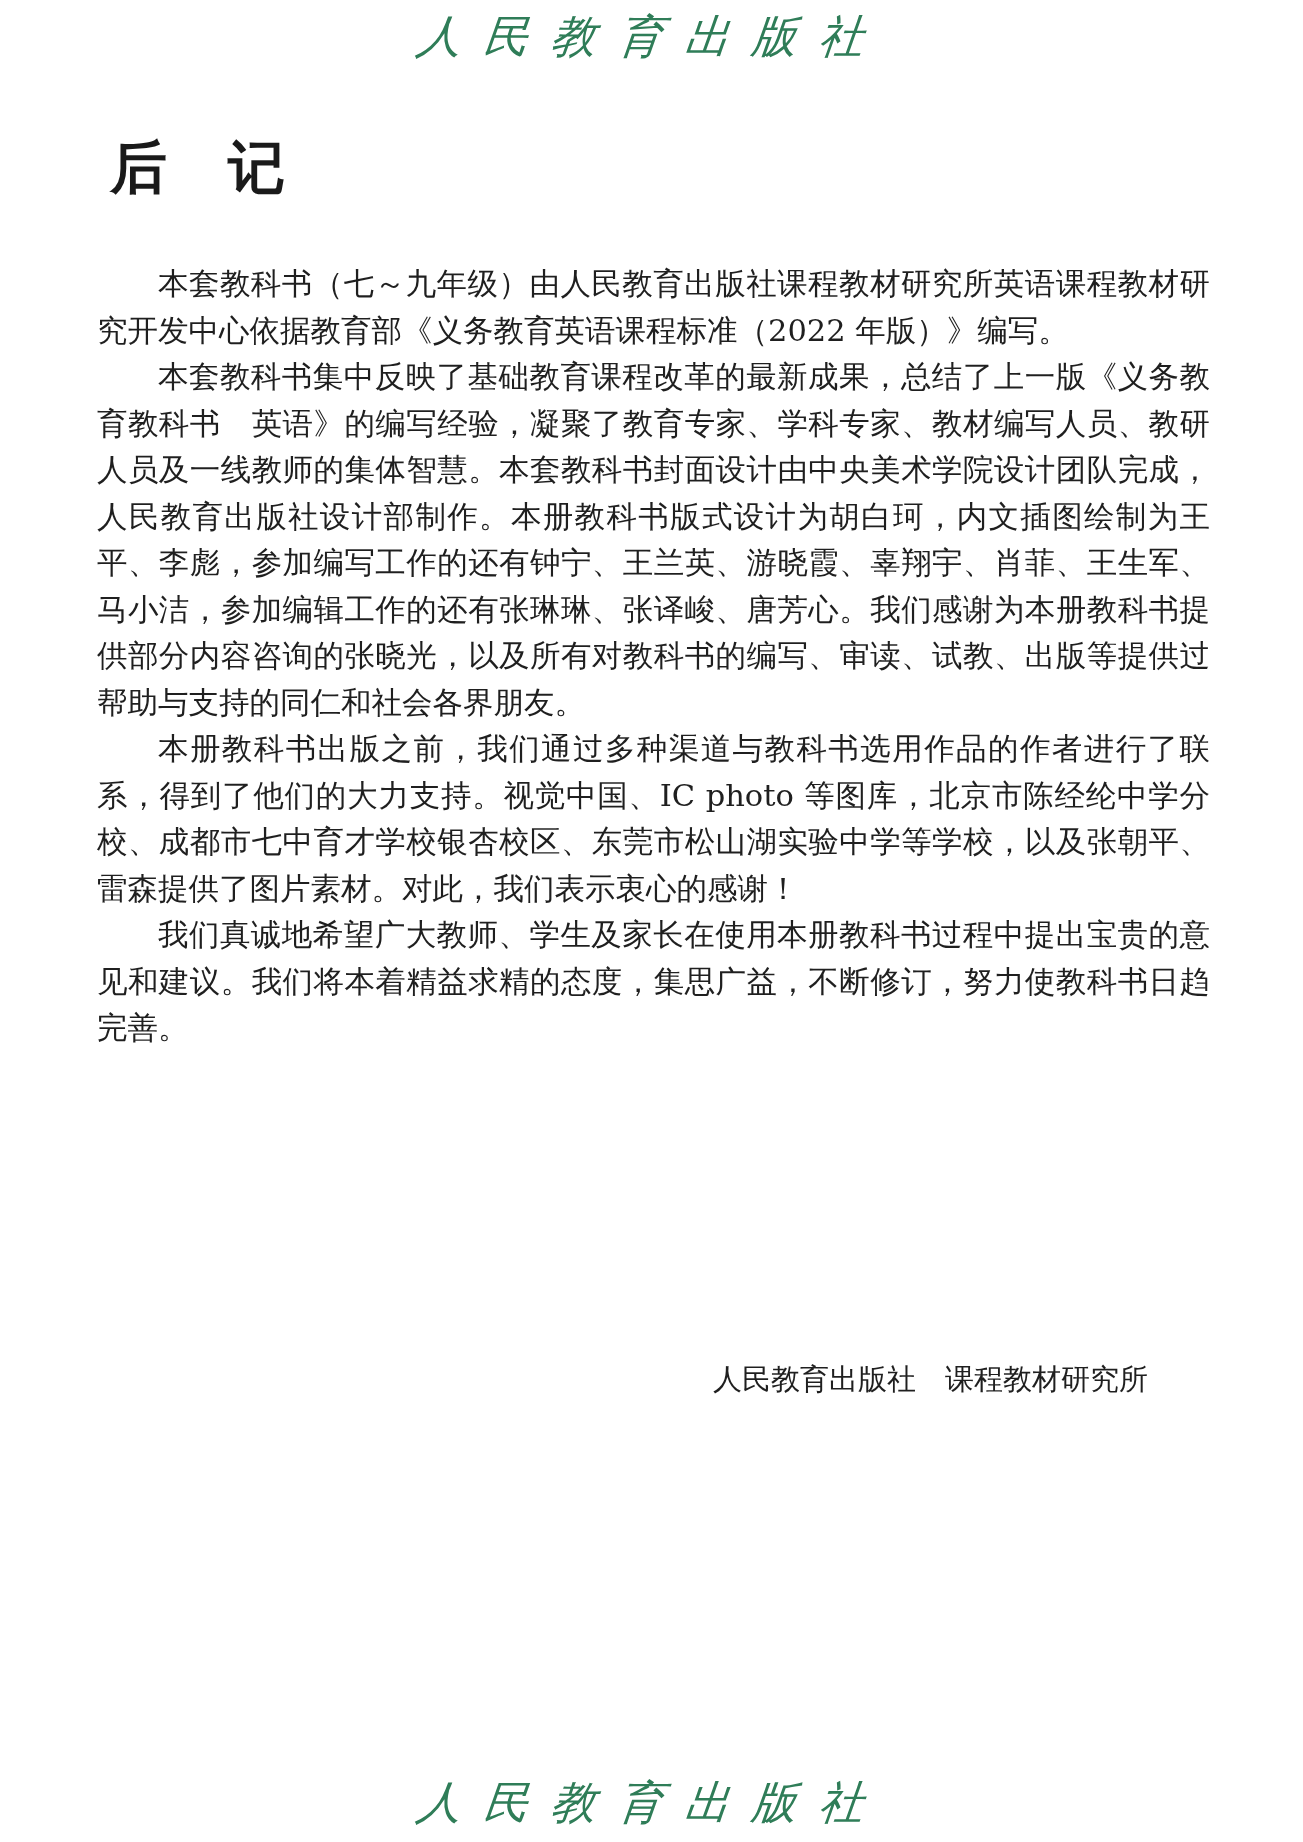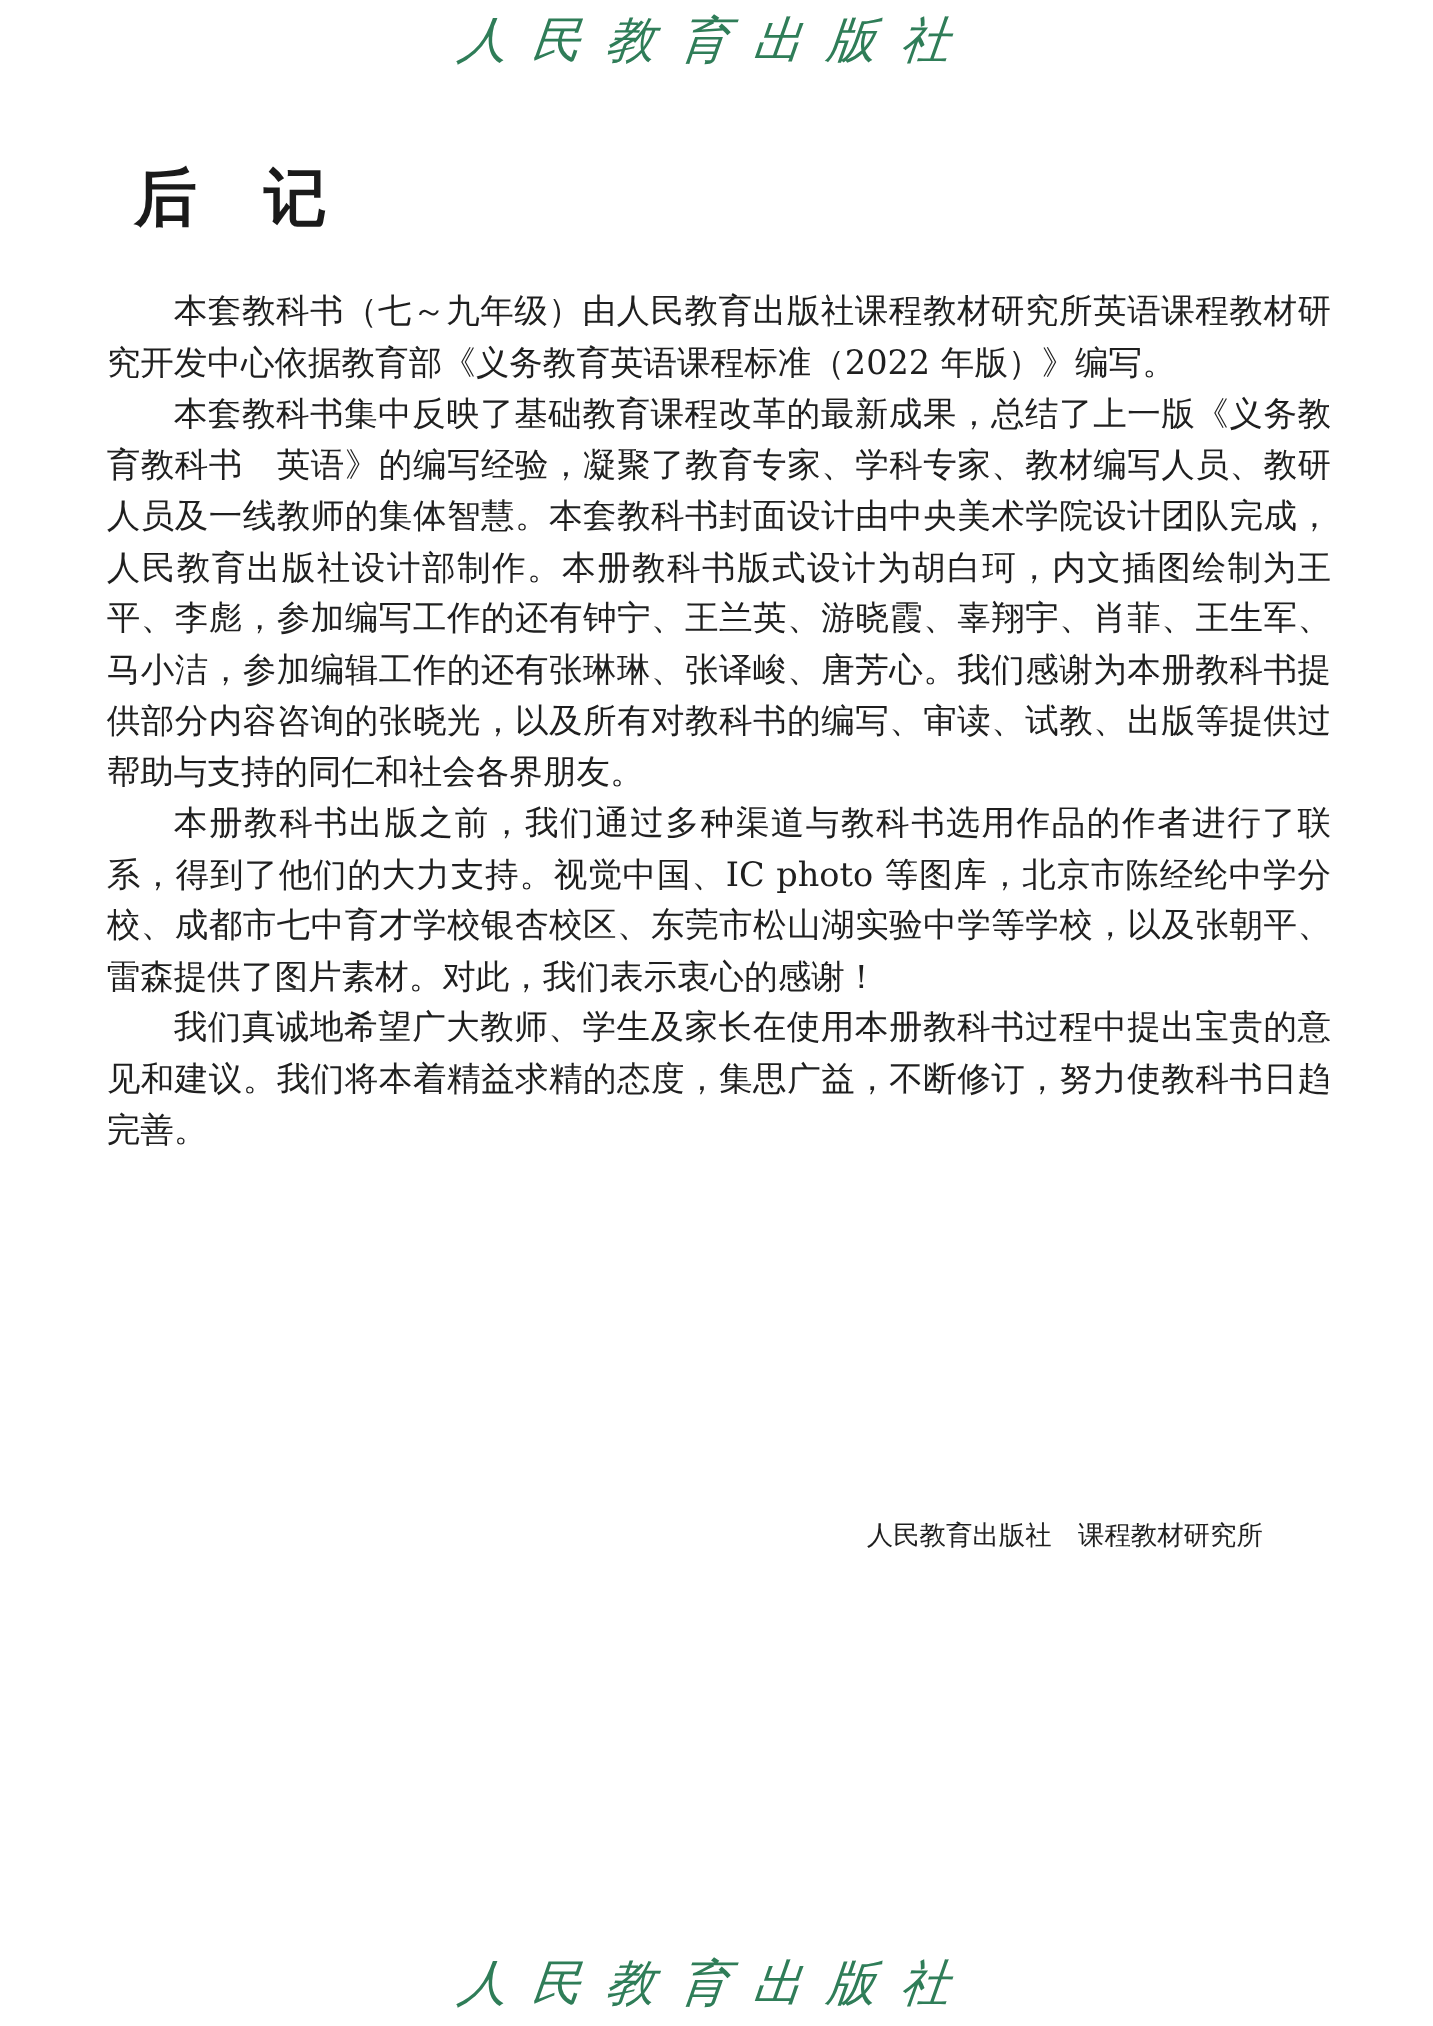--- a/index.html
+++ b/index.html
@@ -25,21 +25,21 @@
     letter-spacing:22px;
     transform:skewX(-6deg);
     white-space:nowrap;
   }
   .logo-top{top:12px;}
   .logo-bottom{top:1778px;}
   .title{
     position:absolute;
     top:126px;
     left:106px;
-    margin:16px;
+    margin:4px;
     font-size:57px;
     font-weight:bold;
     letter-spacing:2px;
     color:#1a1a1a;
   }
   .body{
     position:absolute;
     top:261px;
     left:97px;
     width:1113px;
@@ -61,24 +61,23 @@
     line-height:50px;
   }
   .contact p{
     margin:0;
     text-indent:1.5em;
   }
   .attribution{
     position:absolute;
     top:1362px;
     right:155px;
-    font-size:24px;
+    font-size:29px;
     line-height:34px;
     white-space:nowrap;
-    margin-top:17px;
   }
 </style>
 </head>
 <body>
 
 <div class="page">
 
   <div class="logo logo-top">人民教育出版社</div>
 
   <h1 class="title">后　记</h1>

